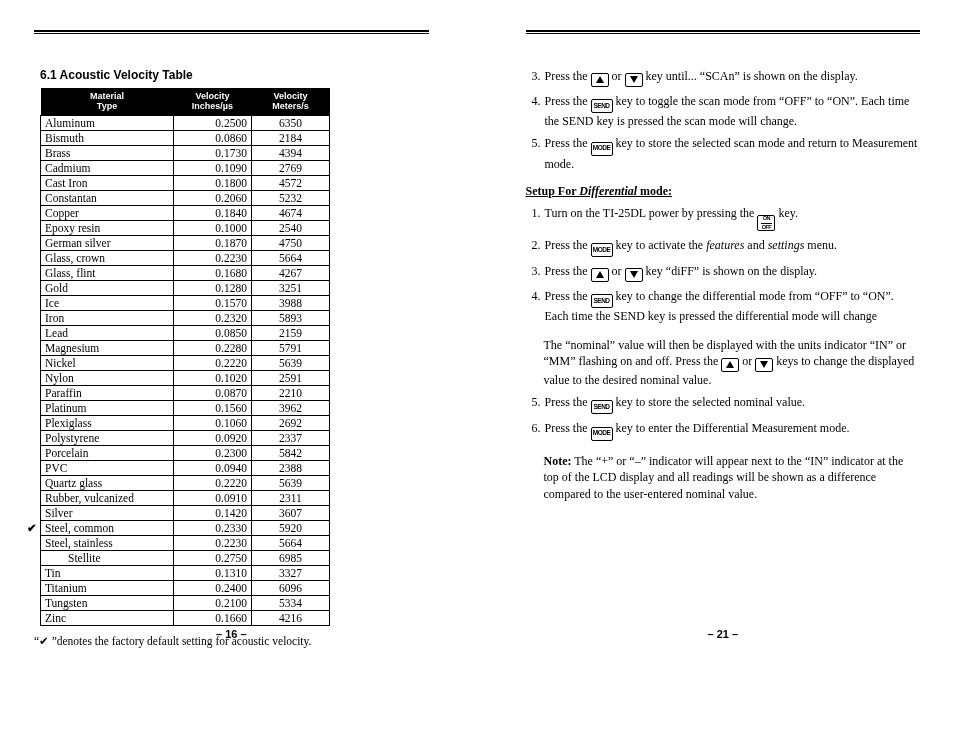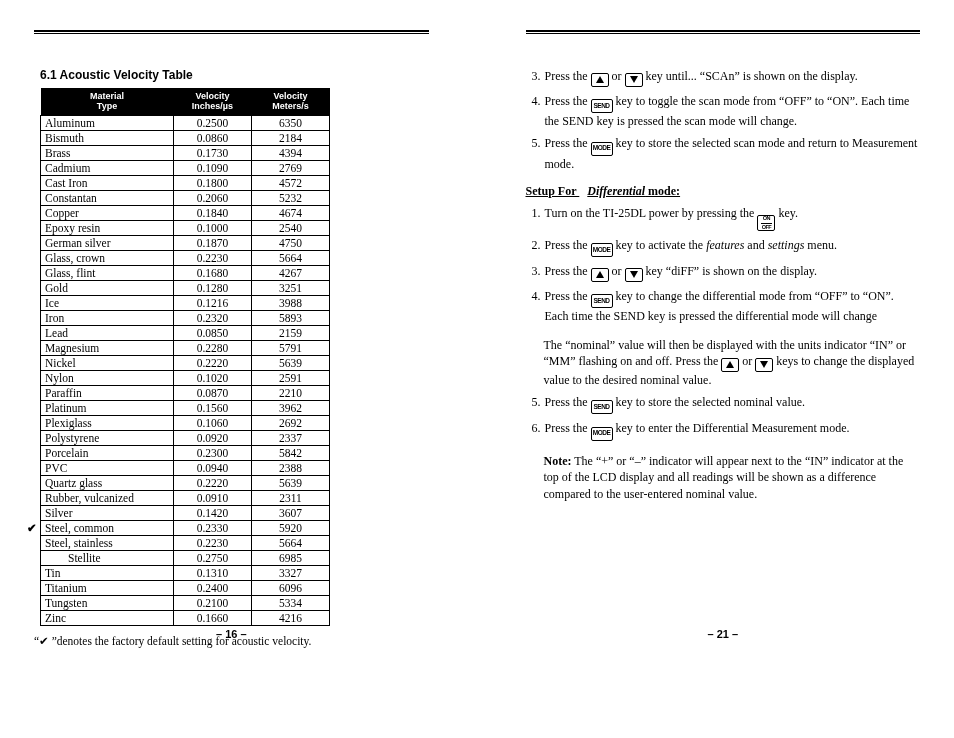--- a/index.html
+++ b/index.html
@@ -57,21 +57,21 @@
   table.vel thead th:nth-child(2) { width: 27%; }
   table.vel thead th:nth-child(3) { width: 27%; }
   table.vel td {
     border: 1px solid #000;
     padding: 0 4px;
     line-height: 1.22;
     vertical-align: middle;
     height: 15px;
   }
   table.vel td.c1 { text-align: left; }
-  table.vel td.c2 { text-align: center; margin-left: 41px; }
+  table.vel td.c2 { text-align: right; margin-left: 41px; }
   table.vel td.c3 { text-align: center; }
   .footnote {
     font-size: 11.5px;
     margin: 8px 0 0 0;
   }
   .check {
     position: absolute;
     left: -6px;
     font-weight: bold;
     font-family: Arial, sans-serif;
@@ -95,21 +95,21 @@
   ol.steps li {
     margin-bottom: 6px;
     line-height: 1.38;
     padding-left: 1px;
   }
   .subhead {
     font-weight: bold;
     text-decoration: underline;
     margin: 4px 0 6px 0;
   }
-  .subhead em { font-style: italic; margin-left: 8px; }
+  .subhead em { font-style: italic; }
   .keycap {
     display: inline-flex;
     align-items: center;
     justify-content: center;
     border: 1px solid #000;
     border-radius: 2px;
     font-family: Arial, Helvetica, sans-serif;
     font-weight: bold;
     font-size: 6.5px;
     width: 22px;
@@ -212,21 +212,21 @@
             <td class="c2">0.1680</td>
             <td class="c3">4267</td>
           </tr>
           <tr>
             <td class="c1" style="position: relative;">Gold</td>
             <td class="c2">0.1280</td>
             <td class="c3">3251</td>
           </tr>
           <tr>
             <td class="c1" style="position: relative;">Ice</td>
-            <td class="c2">0.1216</td>
+            <td class="c2">0.1570</td>
             <td class="c3">3988</td>
           </tr>
           <tr>
             <td class="c1" style="position: relative;">Iron</td>
             <td class="c2">0.2320</td>
             <td class="c3">5893</td>
           </tr>
           <tr>
             <td class="c1" style="position: relative;">Lead</td>
             <td class="c2">0.0850</td>

